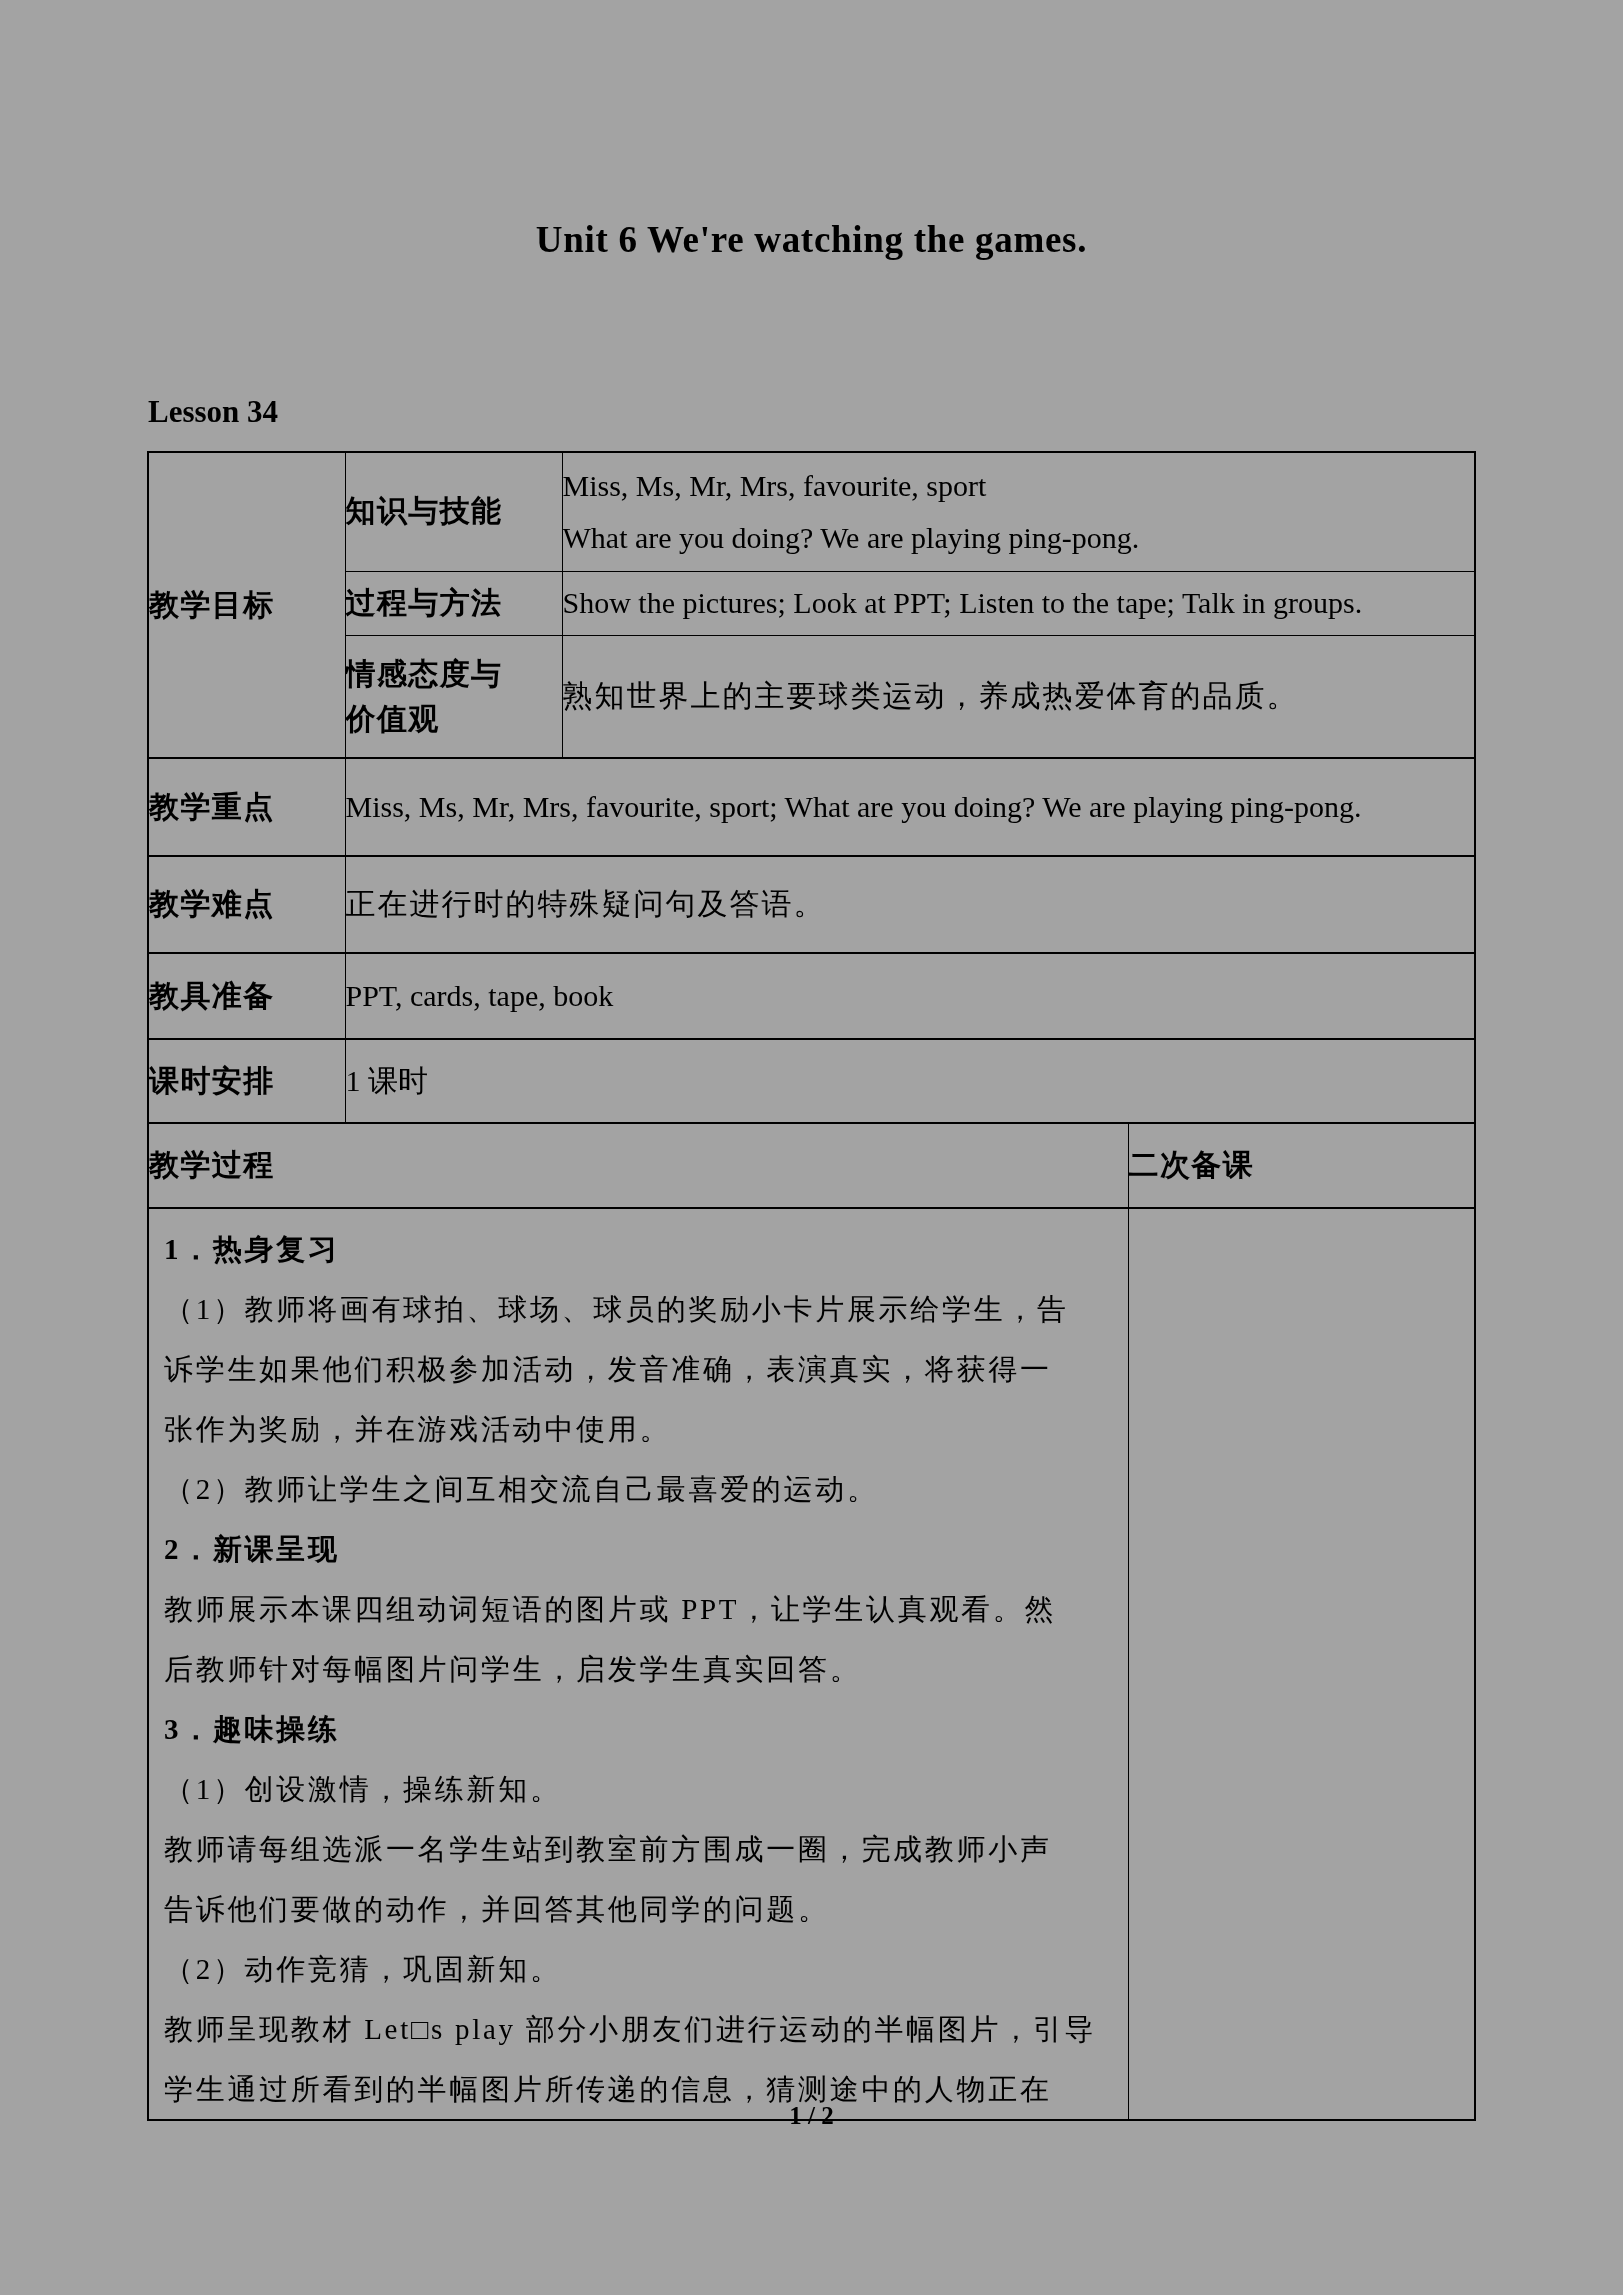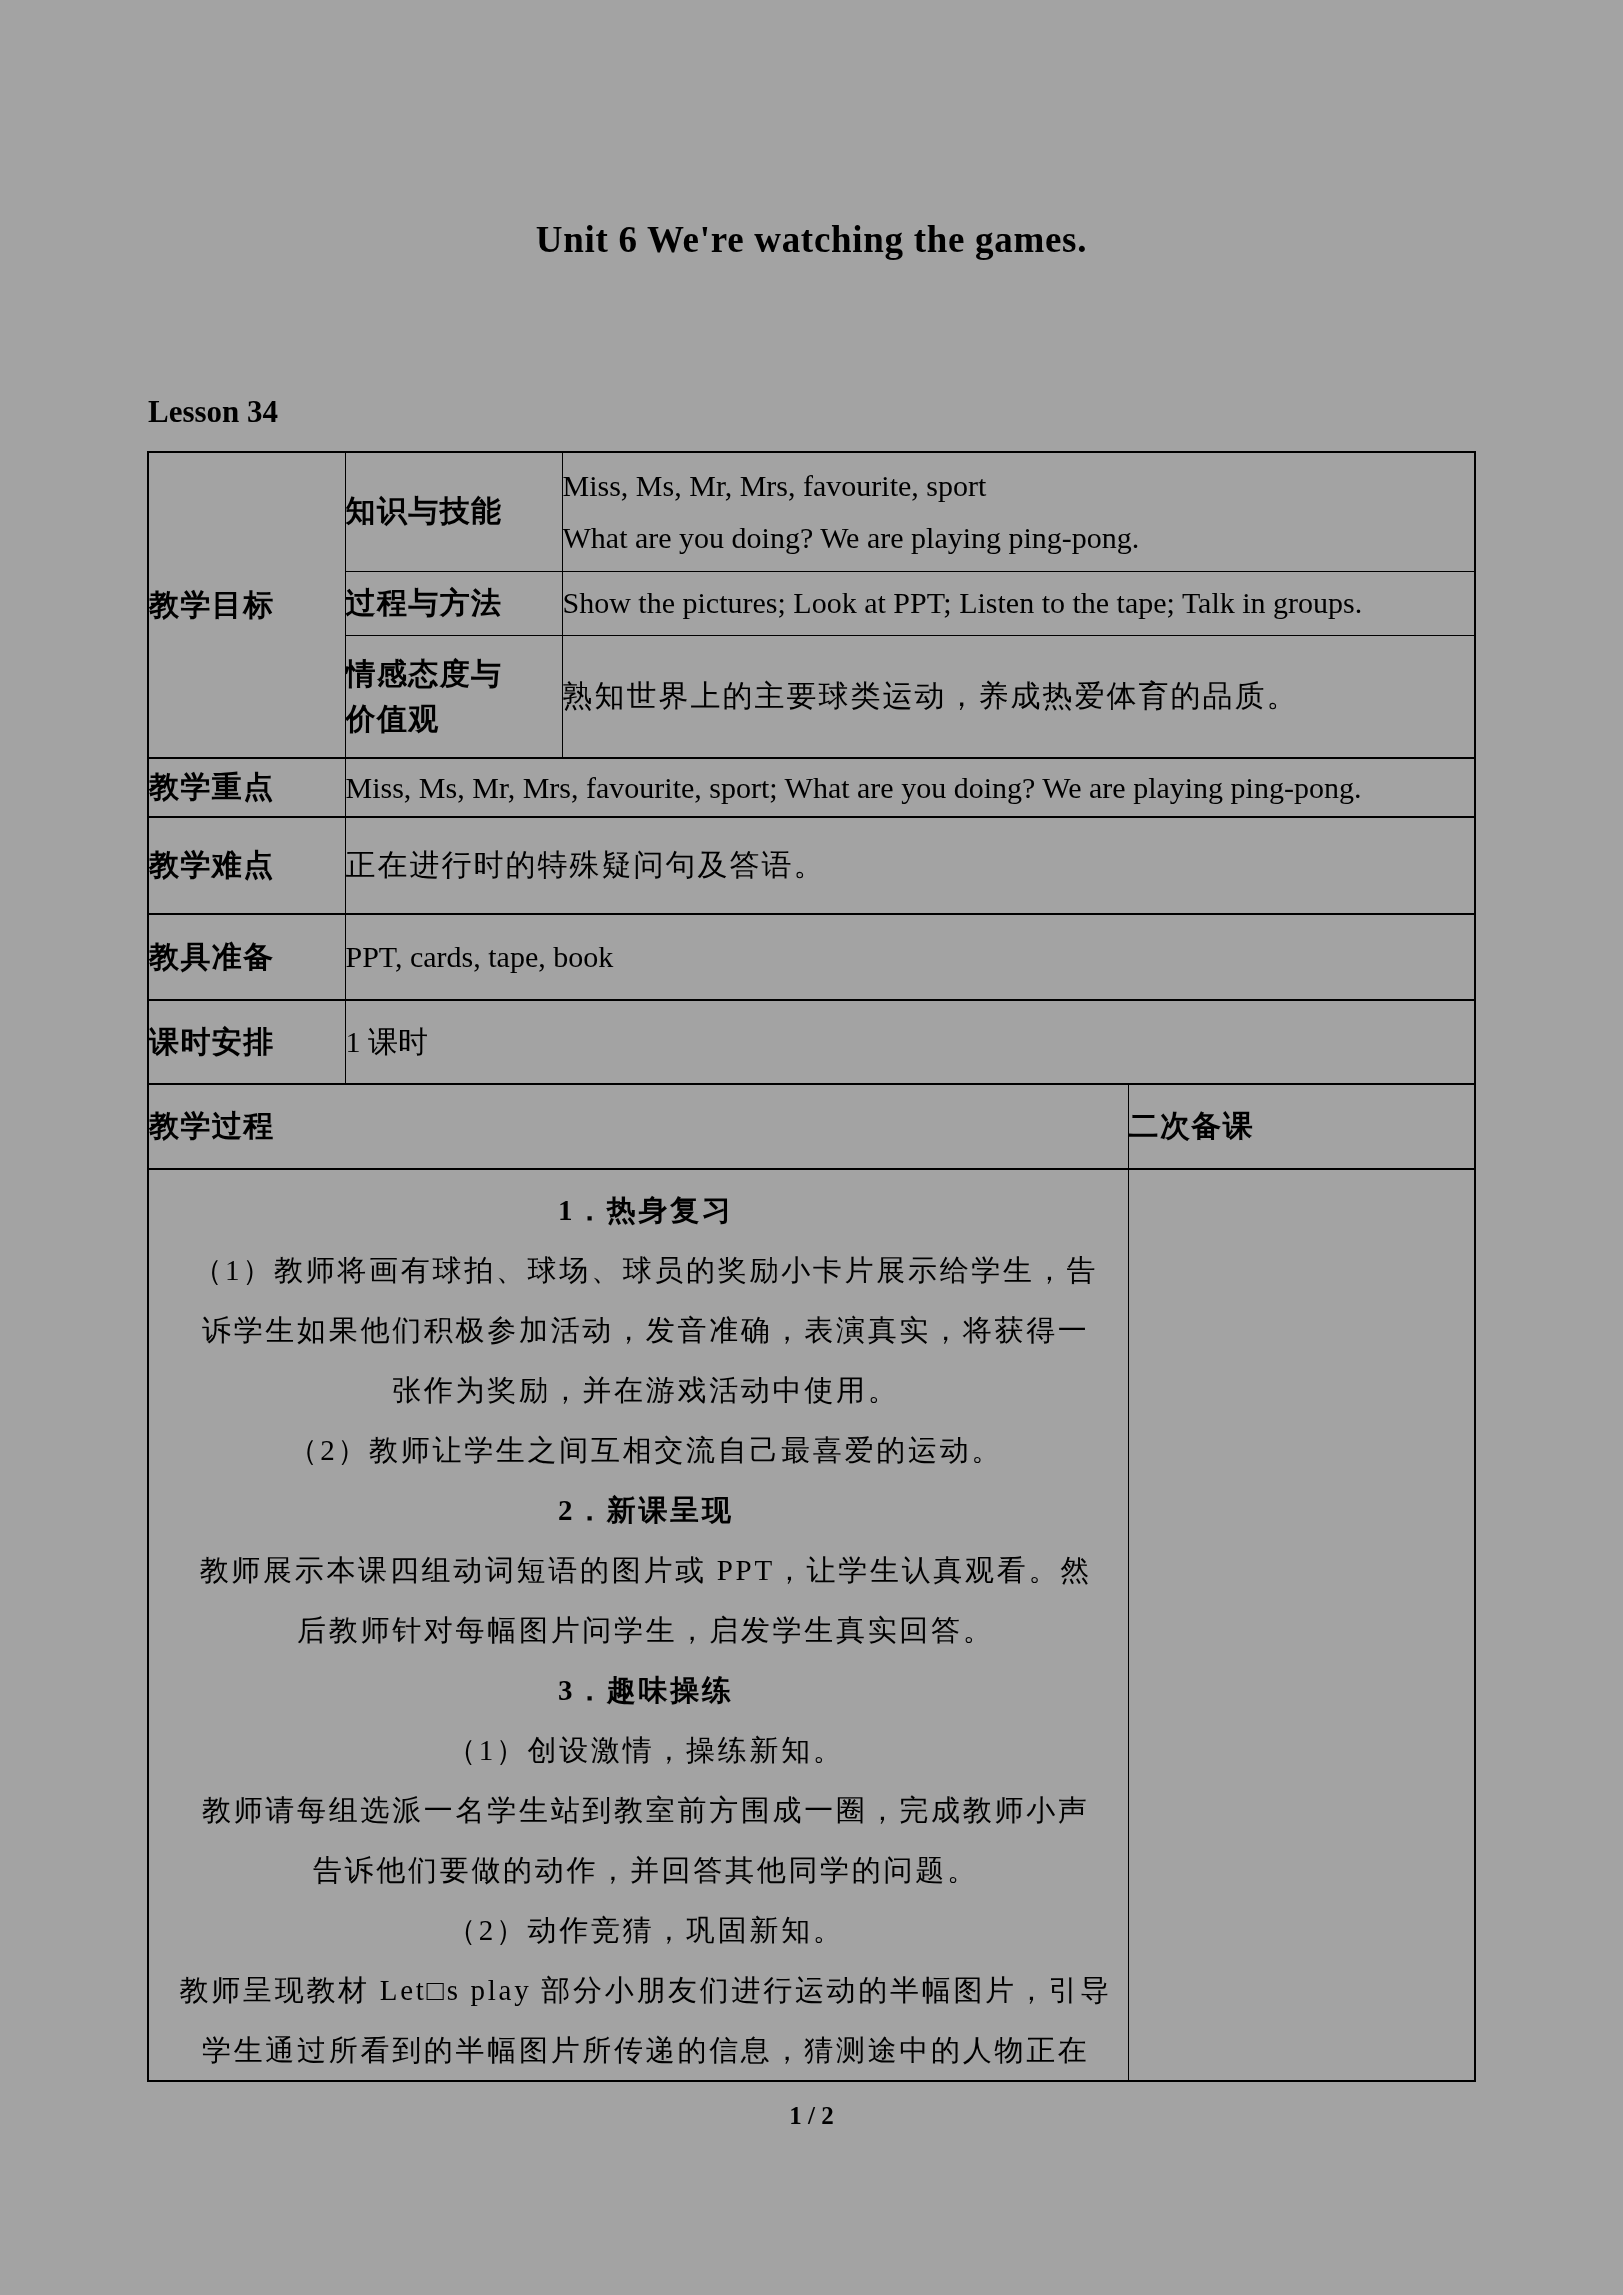--- a/index.html
+++ b/index.html
@@ -44,21 +44,21 @@
     font-size:31px;
     letter-spacing:1.4px;
   }
   td.content { padding-left:17px; }
   .nowrap { white-space:nowrap; }
   .cn { letter-spacing:2px; }
   .two-line div { line-height:52px; }
   td.k-cell { padding-top:9.5px; padding-bottom:5.5px;margin-left:20px; }
   .lbl-two div { line-height:45px; }
   td.proc-cell { vertical-align:top; }
-  .proc-lines { padding:9.5px 0 0 15px;text-align:center; }
+  .proc-lines { padding:9.5px 0 0 15px; }
   .pl {
     line-height:60px;
     font-size:29px;
     letter-spacing:2.7px;
     white-space:nowrap;
   }
   .pl.bold { font-weight:bold; }
   .page-footer {
     position:absolute; top:2102px; left:0; width:100%;
     text-align:center;
@@ -94,21 +94,21 @@
         <td class="label">过程与方法</td>
         <td class="content nowrap" colspan="2">Show the pictures; Look at PPT; Listen to the tape; Talk in groups.</td>
       </tr>
       <tr style="height:123px">
         <td class="label lbl-two">
           <div>情感态度与</div>
           <div>价值观</div>
         </td>
         <td class="content nowrap cn" colspan="2">熟知世界上的主要球类运动，养成热爱体育的品质。</td>
       </tr>
-      <tr class="heavy" style="height:59px">
+      <tr class="heavy" style="height:98px">
         <td class="label">教学重点</td>
         <td class="content nowrap" colspan="3">Miss, Ms, Mr, Mrs, favourite, sport; What are you doing? We are playing ping-pong.</td>
       </tr>
       <tr class="heavy" style="height:97px">
         <td class="label">教学难点</td>
         <td class="content nowrap cn" colspan="3">正在进行时的特殊疑问句及答语。</td>
       </tr>
       <tr class="heavy" style="height:86px">
         <td class="label">教具准备</td>
         <td class="content nowrap" colspan="3">PPT, cards, tape, book</td>

